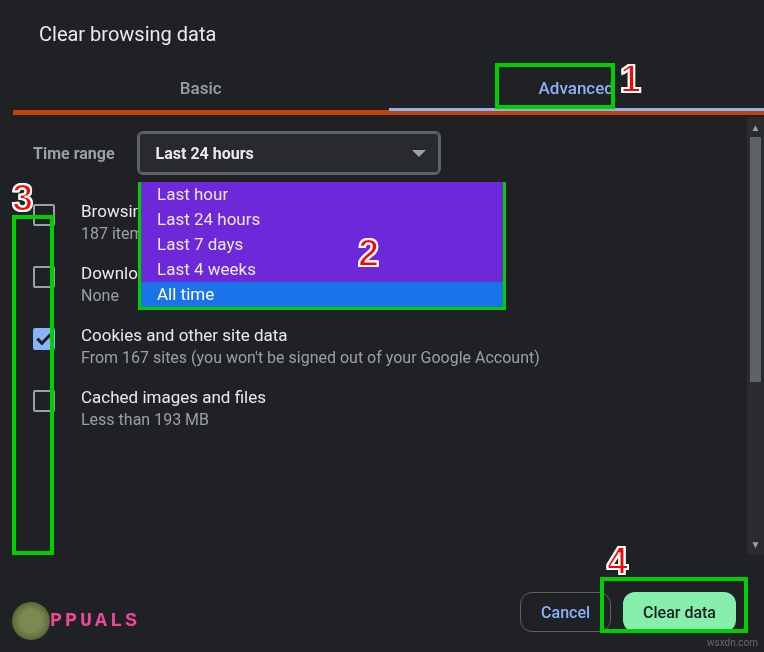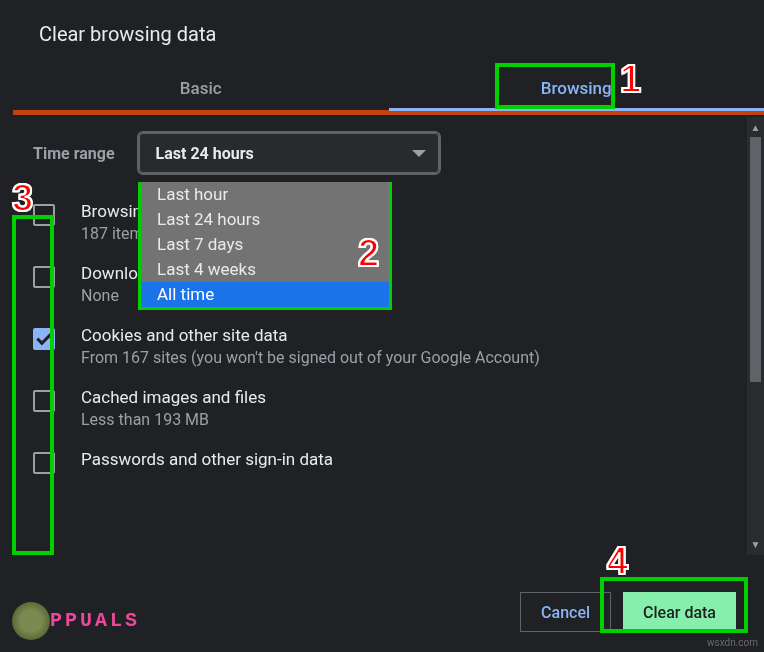--- a/index.html
+++ b/index.html
@@ -120,22 +120,22 @@
       width: 0;
       height: 0;
       border-left: 7px solid transparent;
       border-right: 7px solid transparent;
       border-top: 7px solid #9aa0a6;
     }
     .dropdown {
       position: absolute;
       top: 182px;
       left: 138px;
-      width: 254px;
-      background: #737373;
+      width: 368px;
+      background: #6d28d9;
       z-index: 50;
       border: 3px solid #00d000;
       border-top: none;
     }
     .dropdown-option {
       padding: 2px 16px 3px;
       font-size: 17px;
       color: #e8eaed;
       cursor: pointer;
     }
@@ -192,21 +192,21 @@
       height: 80px;
       display: flex;
       align-items: center;
       justify-content: flex-end;
       padding-right: 28px;
       gap: 12px;
     }
     .btn {
       height: 40px;
       padding: 0 20px;
-      border-radius: 0;
+      border-radius: 12px;
       font-size: 16px;
       font-weight: 500;
       cursor: pointer;
       display: flex;
       align-items: center;
       justify-content: center;
     }
     .btn-cancel {
       background: transparent;
       border: 1px solid #5f6368;
@@ -263,21 +263,21 @@
     }
   </style>
 </head>
 <body>
 
 <div class="dialog">
   <div class="title">Clear browsing data</div>
 
   <div class="tabs">
     <div class="tab">Basic</div>
-    <div class="tab active">Browsing</div>
+    <div class="tab active">Advanced</div>
   </div>
 
   <div class="content-wrapper">
     <div class="content">
       <div class="time-row">
         <div class="time-label">Time range</div>
         <div class="select-box">
           <span>Last 24 hours</span>
           <span class="select-triangle"></span>
         </div>
@@ -305,27 +305,20 @@
             <div class="item-sub">From 167 sites (you won't be signed out of your Google Account)</div>
           </div>
         </div>
         <div class="item">
           <div class="checkbox"></div>
           <div class="item-text">
             <div class="item-title">Cached images and files</div>
             <div class="item-sub">Less than 193 MB</div>
           </div>
         </div>
-        <div class="item">
-          <div class="checkbox"></div>
-          <div class="item-text">
-            <div class="item-title">Passwords and other sign-in data</div>
-            <div class="item-sub"></div>
-          </div>
-        </div>
       </div>
     </div>
 
     <div class="scrollbar-track">
       <div class="scrollbar-arrow up">▲</div>
       <div class="scrollbar-thumb"></div>
       <div class="scrollbar-arrow down">▼</div>
     </div>
   </div>
 

